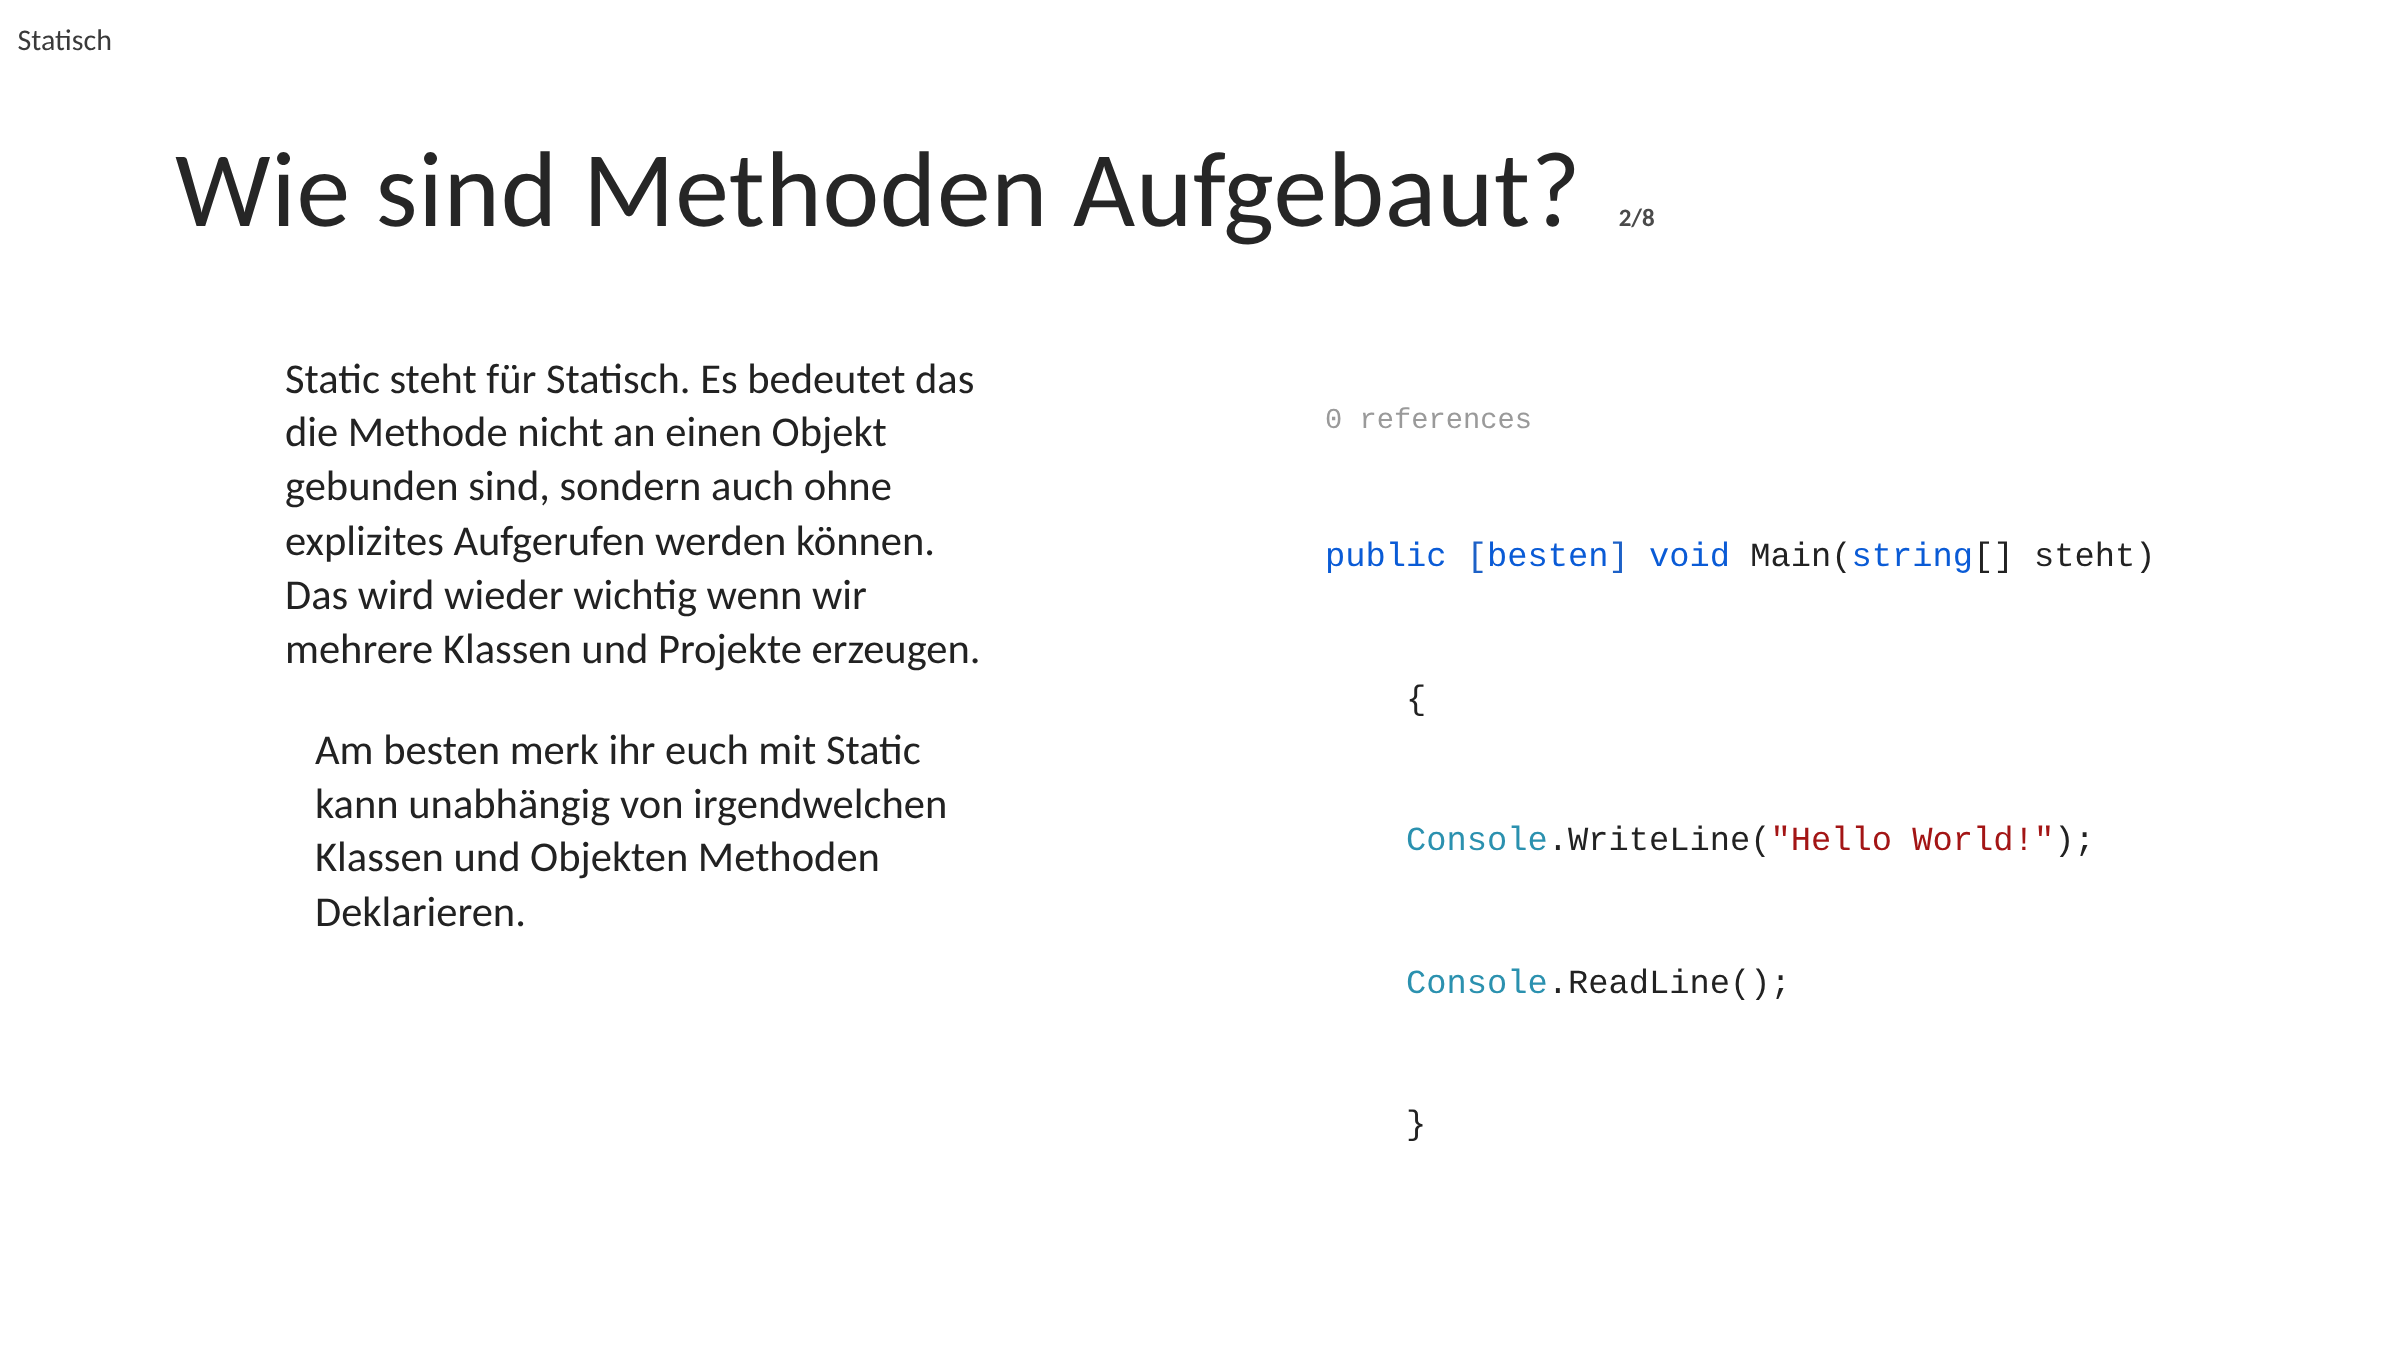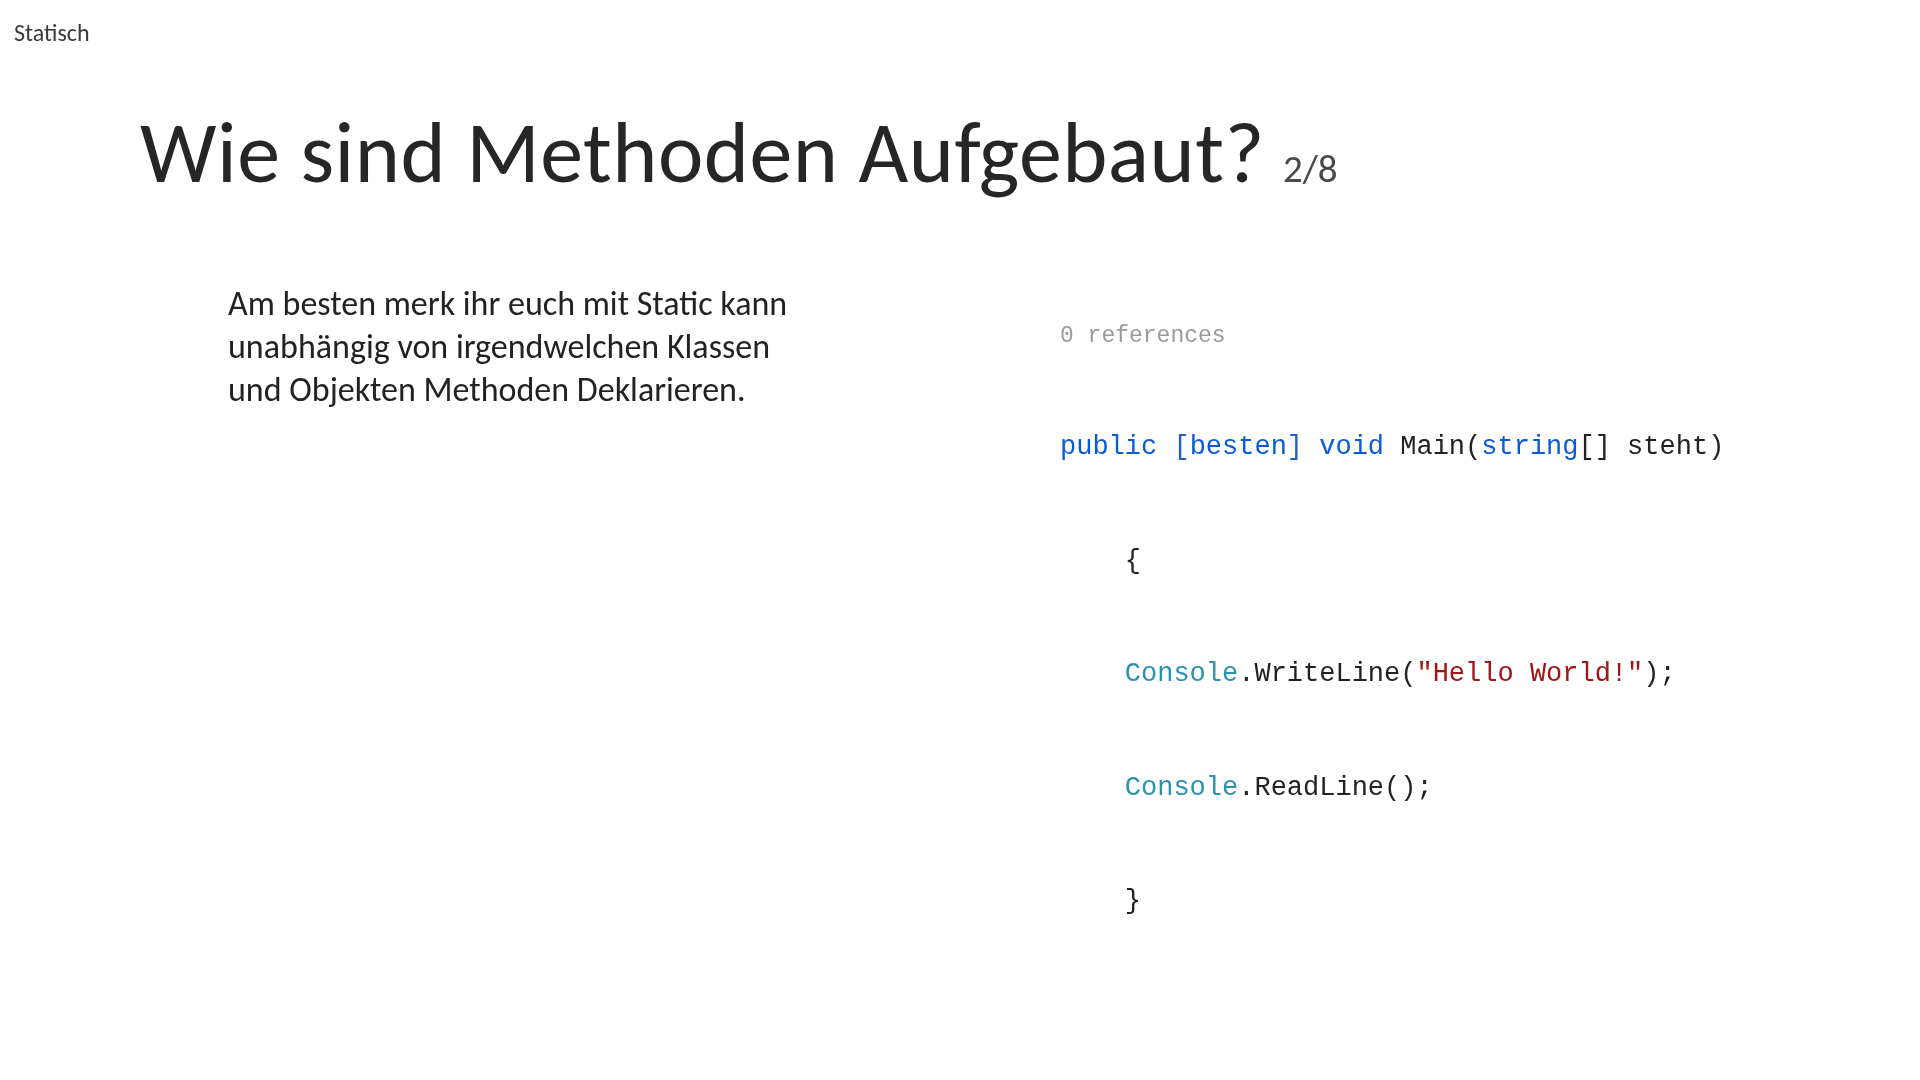--- a/index.html
+++ b/index.html
@@ -23,32 +23,32 @@
       font-size: 24px;
       color: #3a3a3a;
       text-align: center;
     }
     .title-wrap {
       position: absolute;
       left: 140px;
       top: 100px;
       display: flex;
       align-items: baseline;
-      gap: 18px;
+      gap: 30px;
     }
     .title {
       font-size: 86px;
       font-weight: 400;
       letter-spacing: 0.5px;
       color: #262626;
     }
     .page-label {
-      font-size: 39px;
+      font-size: 20px;
       color: #4a4a4a;
-      font-weight: 400;
+      font-weight: 700;
     }
     .body-text {
       position: absolute;
       left: 228px;
       top: 282px;
       width: 560px;
       font-size: 34px;
       line-height: 1.27;
       color: #222;
     }
@@ -84,20 +84,23 @@
 <body>
 
 <div class="top-label">Statisch</div>
 
 <div class="title-wrap">
   <div class="title">Wie sind Methoden Aufgebaut?</div>
   <div class="page-label">2/8</div>
 </div>
 
 <div class="body-text">
+  <p>Static steht für Statisch.
+Es bedeutet das die Methode nicht an einen Objekt gebunden sind, sondern auch ohne explizites Aufgerufen werden können.
+Das wird wieder wichtig wenn wir mehrere Klassen und Projekte erzeugen.</p>
   <p>Am besten merk ihr euch mit Static kann unabhängig von irgendwelchen Klassen und Objekten Methoden Deklarieren.</p>
 </div>
 
 <div class="code-block">
   <div class="code-refs">0 references</div>
   <div><span class="kw-blue">public</span> <span class="highlight-bracket">[</span><span class="kw-blue">besten</span><span class="highlight-bracket">]</span> <span class="kw-blue">void</span> <span>Main</span><span>(</span><span class="kw-blue">string</span><span>[]</span><span> steht</span><span>)</span></div>
   <div>    <span>{</span></div>
   <div>    <span class="cls-teal">Console</span><span>.WriteLine(</span><span class="str-red">"Hello World!"</span><span>);</span></div>
   <div>    <span class="cls-teal">Console</span><span>.ReadLine();</span></div>
   <div>    <span>}</span></div>

